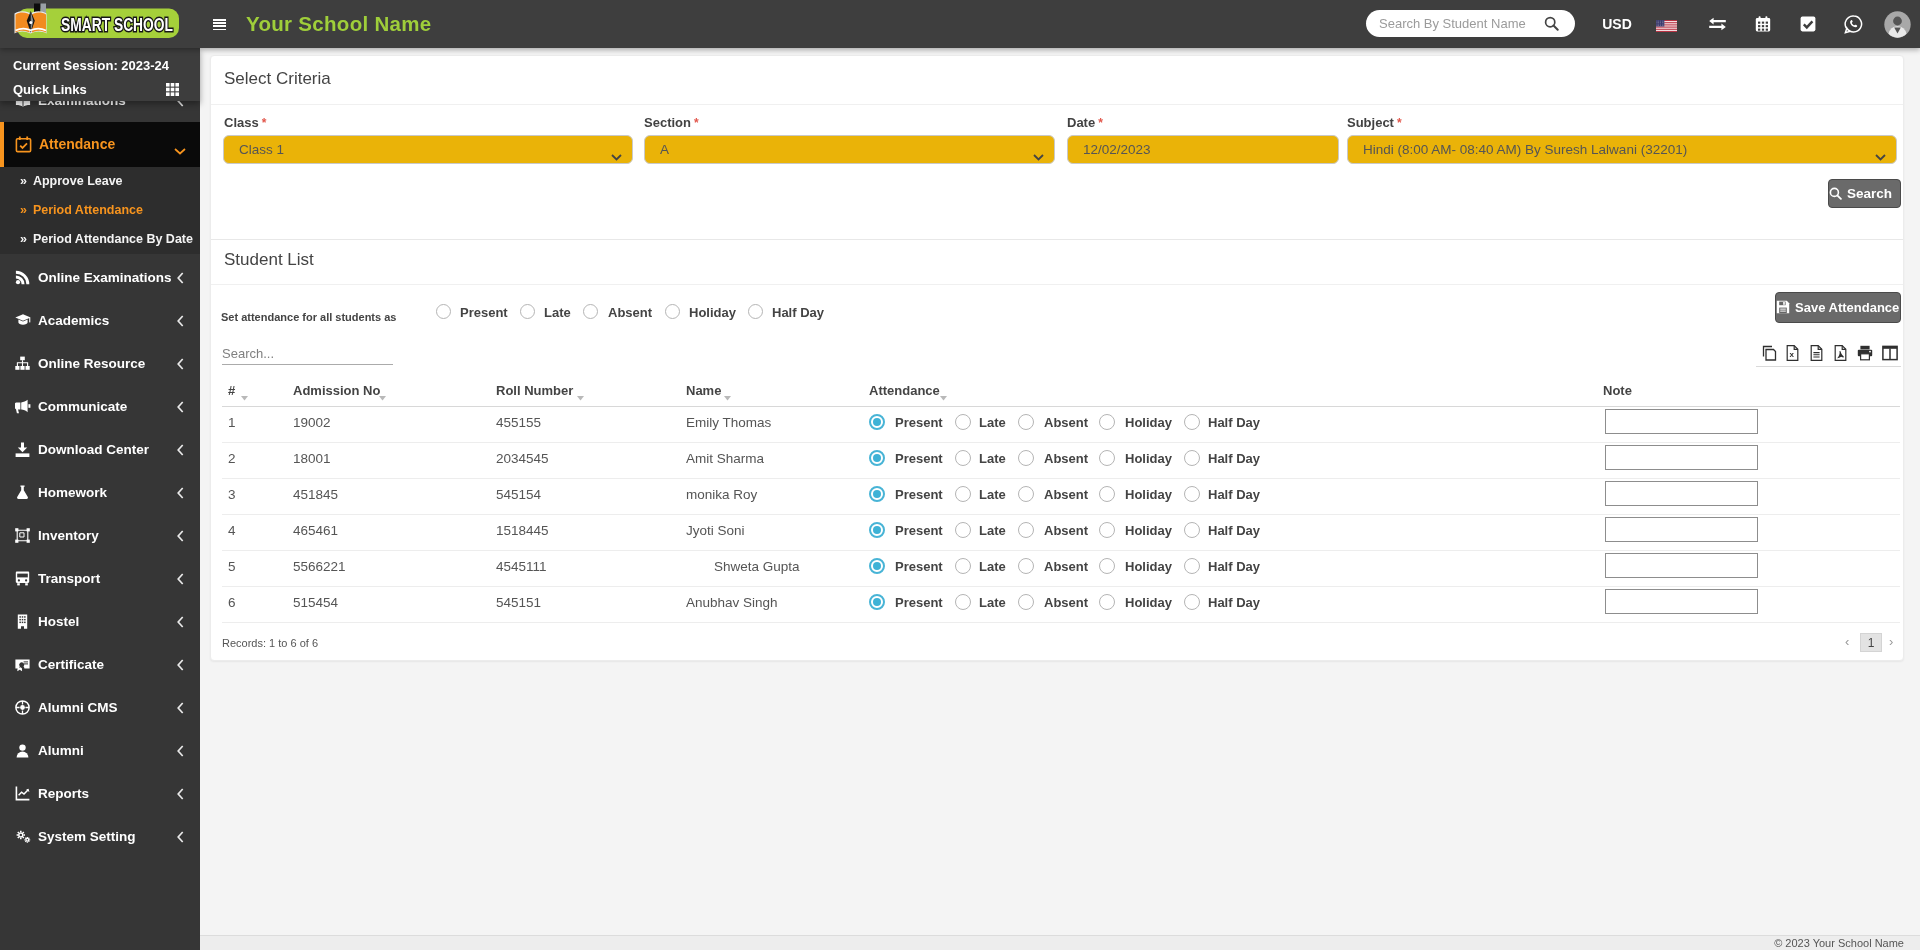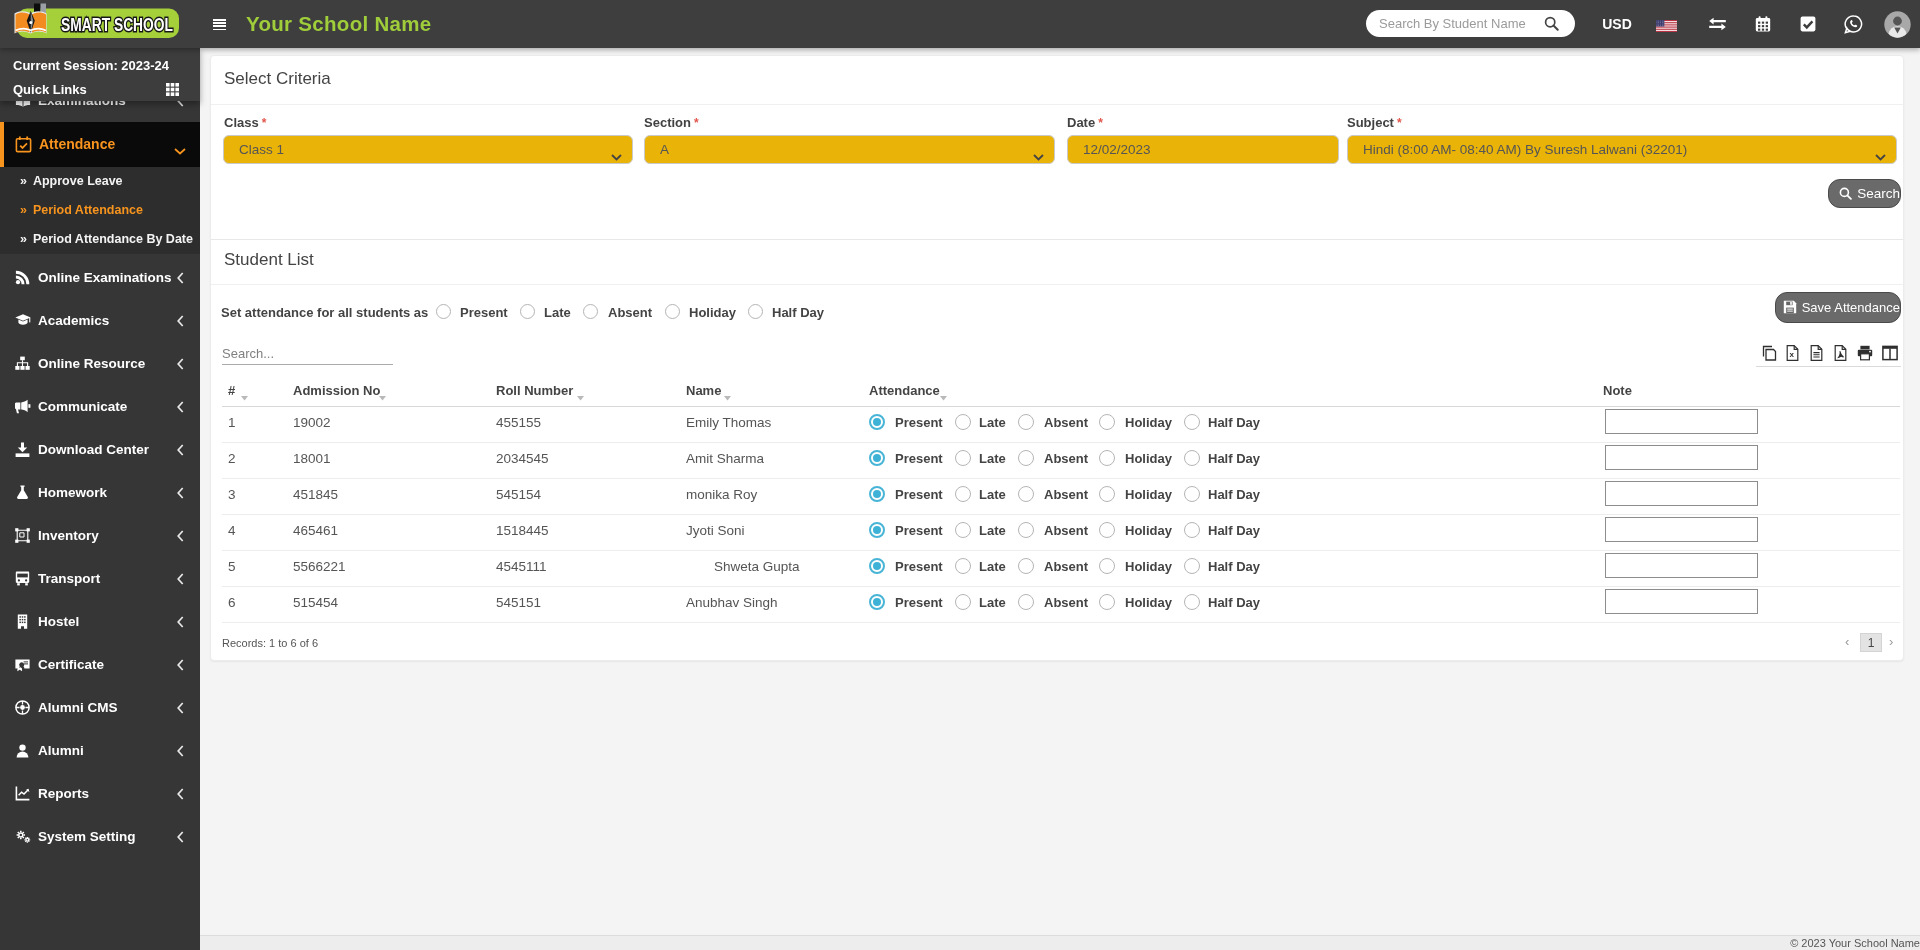--- a/index.html
+++ b/index.html
@@ -26,32 +26,32 @@
 #menu{left:0;top:208px;width:200px}
 #card{left:210px;top:55px;width:1694px;height:606px;background:#fff;border-radius:4px;border:1px solid #ececec;box-shadow:0 1px 2px rgba(0,0,0,.06)}
 .ct{position:absolute;left:13px;font-size:17px;color:#444}
 .hb{position:absolute;left:0;right:0;border-top:1px solid #f0f0f0}
 .lb{position:absolute;font-size:13px;font-weight:bold;color:#424242}
 .lb i{font-style:normal;color:#e2574c;font-size:12px;margin-left:3px}
 .fld{position:absolute;height:29px;border:1px solid #c9c9c9;border-radius:6px;background:#eab308}
 .fld span{position:absolute;left:15px;top:0;line-height:27px;font-size:13.5px;color:#555;white-space:nowrap}
 .fld .cv{left:auto}
 .fld .cv{position:absolute;right:10px;top:11px}
-.btn{position:absolute;background:#6a6a6a;border:1px solid #4a4a4a;border-radius:12px;color:#fff;font-size:13.5px;font-weight:normal;text-align:right}
+.btn{position:absolute;background:#6a6a6a;border:1px solid #4a4a4a;border-radius:4px;color:#fff;font-size:13.5px;font-weight:bold;text-align:left}
 .btn svg{vertical-align:-2px;margin-right:5px}
 .rd{position:absolute;width:15px;height:15px;border:1px solid #b5b5b5;border-radius:50%;background:#fff}
 .rd16{position:absolute;width:16px;height:16px;border:1px solid #b5b5b5;border-radius:50%;background:#fff}
 .sel{border:2px solid #48b4d6}
 .sel:after{content:'';position:absolute;left:2px;top:2px;width:8px;height:8px;border-radius:50%;background:#3eb2d6}
 .rl{position:absolute;font-size:13px;font-weight:bold;color:#444;white-space:nowrap}
 .cell{position:absolute;font-size:13.5px;color:#555;white-space:nowrap}
 .th{position:absolute;font-size:13px;font-weight:bold;color:#444;white-space:nowrap}
 .ln{position:absolute;border-top:1px solid #ededed}
 .note{position:absolute;width:153px;height:25px;border:1px solid #8d8d8d;background:#fff}
-#ftr{left:200px;top:935px;width:1720px;height:15px;background:#ededed;border-top:1px solid #dcdcdc;font-size:11px;color:#555;text-align:right;line-height:14px;padding-right:0}
+#ftr{left:200px;top:935px;width:1720px;height:15px;background:#ededed;border-top:1px solid #dcdcdc;font-size:11px;color:#555;text-align:right;line-height:14px;padding-right:16px}
 </style></head><body>
 <div id="hdr" class="a">
 <div class="a" style="left:9px;top:1px"><svg width="178" height="44" viewBox="0 0 178 44" xmlns="http://www.w3.org/2000/svg">
         <rect x="8" y="7.5" width="162" height="29.5" rx="10" fill="#a5d03a"></rect>
         <text x="52" y="29.5" font-family="Liberation Sans" font-size="18.5" font-weight="bold" fill="#fff" stroke="#161616" stroke-width="3" paint-order="stroke" textLength="112" lengthAdjust="spacingAndGlyphs">SMART SCHOOL</text>
         <rect x="25" y="2.5" width="6.5" height="10" fill="#0c0c0c"></rect>
         <rect x="31.5" y="2.5" width="5.5" height="10" fill="#9aa0a6"></rect>
         <path fill="#e8eaed" d="M5.5 12.5c4-2.6 9-3 13.5-1.2l2.5 1 2.5-1c4.5-1.8 9.5-1.4 13.5 1.2v20c-4-2.2-9-2.6-13.5-1l-2.5.9-2.5-.9c-4.5-1.6-9.5-1.2-13.5 1z"></path>
         <path fill="#f28b20" d="M6.5 13.5c3.6-2.2 8.2-2.5 12.2-.9l1.8.8v18l-1.8-.7c-4-1.5-8.6-1.2-12.2.8z"></path>
         <path fill="#f28b20" d="M37 13.5c-3.6-2.2-8.2-2.5-12.2-.9l-1.8.8v18l1.8-.7c4-1.5 8.6-1.2 12.2.8z"></path>
@@ -414,21 +414,21 @@
           <path fill="none" stroke="#444" stroke-width="1.8" d="M1 1l4.5 4.5L10 1"></path>
         </svg></div>
     </div>
 <div class="btn" style="left:1617px;top:123px;width:73px;height:29px;line-height:27px"><svg width="13" height="13" viewBox="0 0 13 13" xmlns="http://www.w3.org/2000/svg">
         <circle cx="5.4" cy="5.4" r="4" fill="none" stroke="#fff" stroke-width="1.6"></circle>
         <path d="M8.3 8.3l3.6 3.6" stroke="#fff" stroke-width="1.8" stroke-linecap="round"></path>
       </svg>Search</div>
 <div class="hb" style="top:183px;border-top:1px solid #e8e8e8"></div>
 <div class="ct" style="top:194px">Student List</div>
 <div class="hb" style="top:228px"></div>
-<div class="rl" style="left:10px;top:249px;font-size:13px">Set attendance for all students as</div>
+<div class="rl" style="left:10px;top:255px;font-size:11px">Set attendance for all students as</div>
 <div class="rd" style="left:225px;top:248px"></div>
     <div class="rl" style="left:249px;top:249px">Present</div>
 <div class="rd" style="left:309px;top:248px"></div>
     <div class="rl" style="left:333px;top:249px">Late</div>
 <div class="rd" style="left:372px;top:248px"></div>
     <div class="rl" style="left:397px;top:249px">Absent</div>
 <div class="rd" style="left:454px;top:248px"></div>
     <div class="rl" style="left:478px;top:249px">Holiday</div>
 <div class="rd" style="left:537px;top:248px"></div>
     <div class="rl" style="left:561px;top:249px">Half Day</div>

